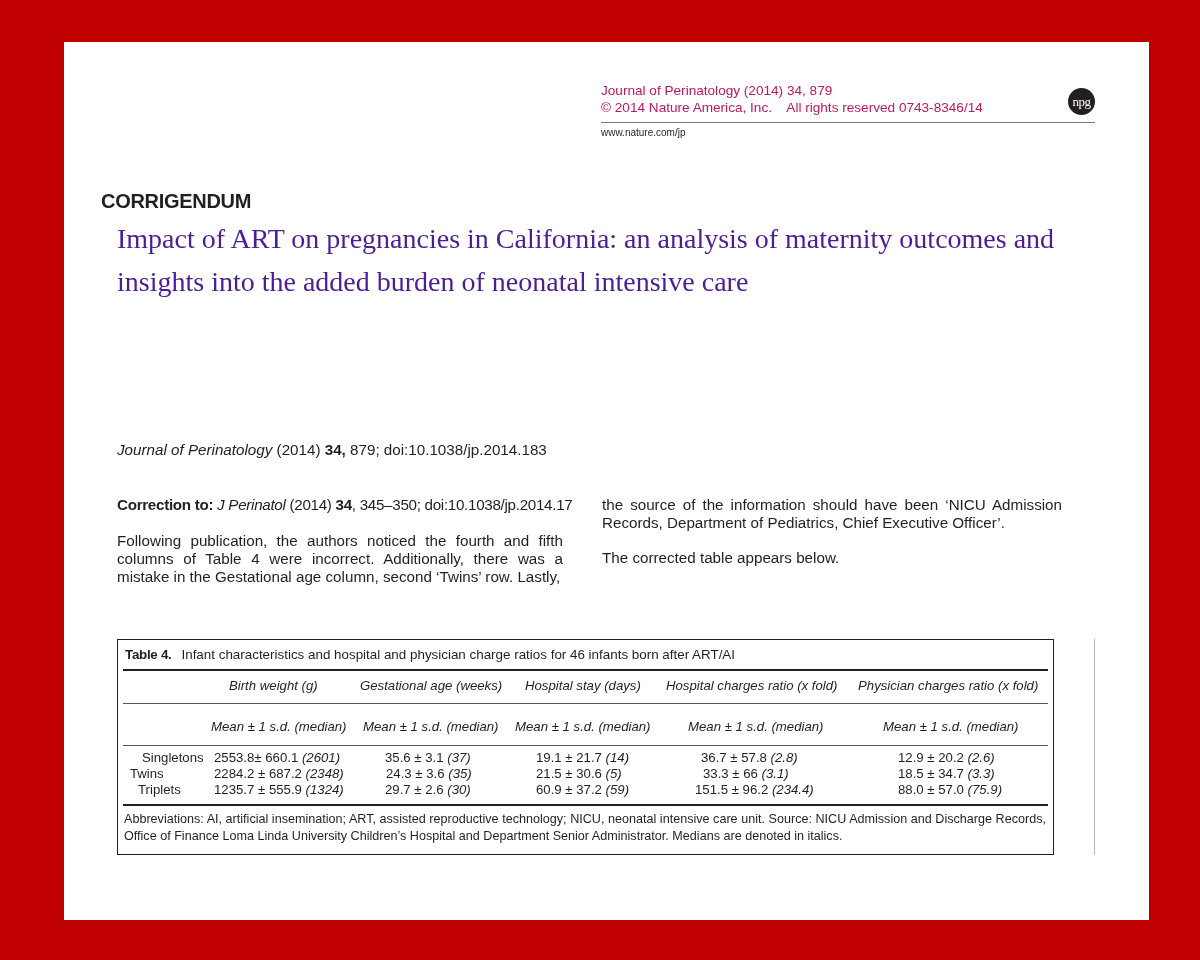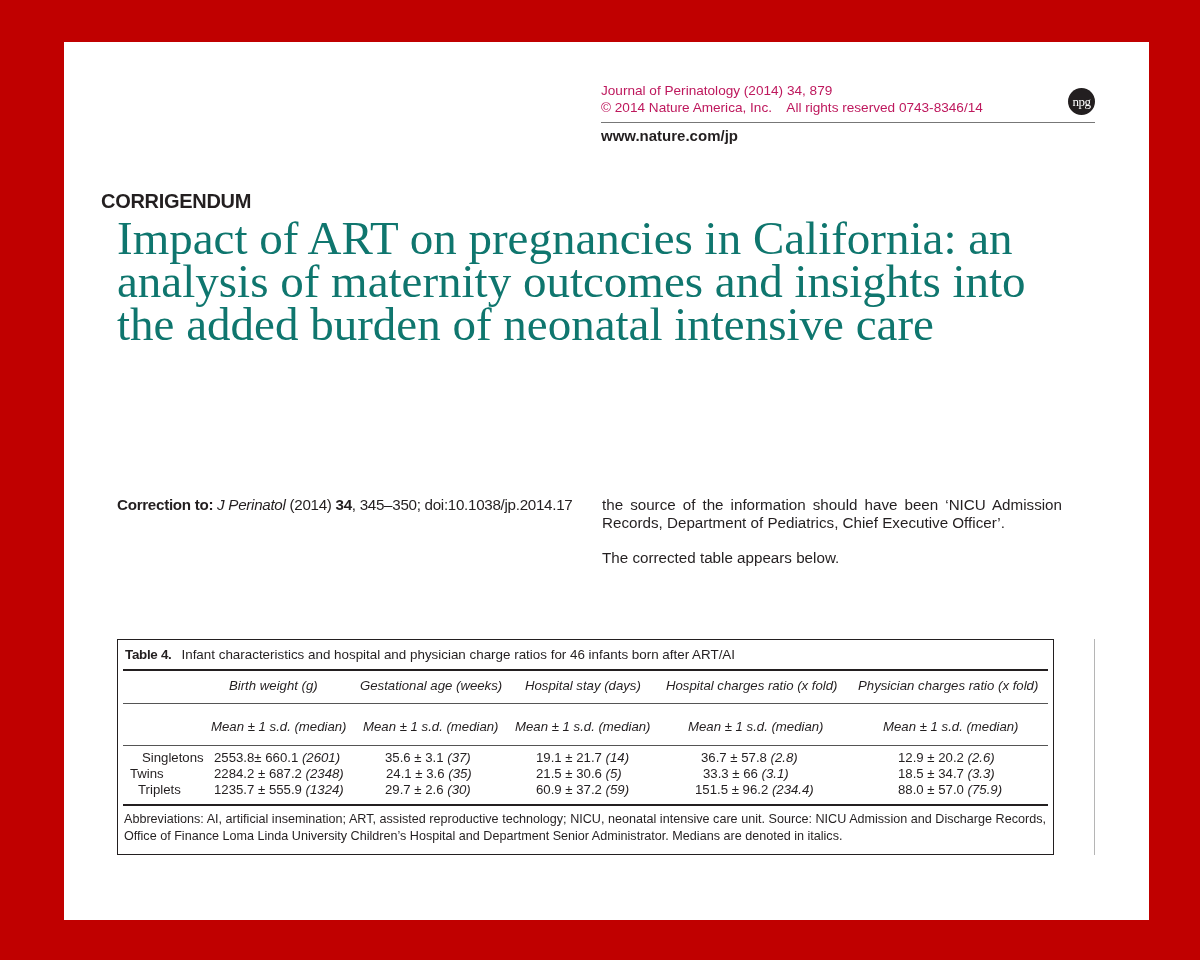--- a/index.html
+++ b/index.html
@@ -5,29 +5,29 @@
   html, body { margin:0; padding:0; }
   body {
     width:1200px; height:960px; background:#c00000; position:relative; overflow:hidden;
     font-family:"Liberation Sans", "DejaVu Sans", sans-serif; color:#231f20;
   }
   .page { position:absolute; left:64px; top:42px; width:1085px; height:878px; background:#ffffff; }
   .abs { position:absolute; white-space:nowrap; }
 
   .hdr-line { font-size:13.6px; line-height:17px; color:#be185d; }
   .hdr-rule { position:absolute; left:537px; top:80px; width:494px; height:0; border-top:1.5px solid #777; }
-  .hdr-url { font-weight:bold; font-size:15px; }
+  .hdr-url { font-weight:normal; font-size:10px; }
   .npg-logo {
     position:absolute; left:1004px; top:46px; width:27px; height:27px; border-radius:50%;
     background:#231f20; color:#fff; font-family:"Liberation Serif", serif; font-size:13px;
     display:flex; align-items:center; justify-content:center; letter-spacing:-0.5px; line-height:1;
   }
 
   .kicker { font-weight:bold; font-size:20px; letter-spacing:-0.3px; }
-  .title { font-family:"Liberation Serif", "DejaVu Serif", serif; font-size:47px; line-height:43px; color:#0f766e; white-space:normal; width:940px; }
+  .title { font-family:"Liberation Serif", "DejaVu Serif", serif; font-size:28px; line-height:43px; color:#4c1d95; white-space:normal; width:940px; }
   .authors { font-size:15.4px; letter-spacing:-0.1px; }
   .citation { font-size:15.2px; }
   .citation i { font-style:italic; }
 
   .body-text { font-size:15.2px; line-height:18px; white-space:normal; text-align:justify; text-align-last:left; }
   .col-left { left:53px; width:446px; }
   .col-right { left:538px; width:460px; }
 
   .table-box {
     position:absolute; left:53px; top:597px; width:935px; height:214px;
@@ -54,25 +54,29 @@
   <div class="abs hdr-line" style="left:537px; top:57px; white-space:pre;">© 2014 Nature America, Inc.    All rights reserved 0743-8346/14</div>
   <div class="hdr-rule"></div>
   <div class="abs hdr-url" style="left:537px; top:85px;">www.nature.com/jp</div>
   <div class="npg-logo">
       <span>npg</span>
     </div>
 
   <div class="abs kicker" style="left:37px; top:148px;">CORRIGENDUM</div>
   <div class="abs title" style="left:53px; top:175px;">Impact of ART on pregnancies in California: an analysis of maternity outcomes and insights into the added burden of neonatal intensive care</div>
 
+  <div class="abs citation" style="left:53px; top:399px;">
+    <i>Journal of Perinatology</i><span style="white-space:pre"> (2014) </span><b>34,</b><span> 879; doi:10.1038/jp.2014.183</span>
+  </div>
 
   <div class="abs citation" style="left:53px; top:454px; letter-spacing:-0.3px;">
     <b>Correction to:</b><i style="white-space:pre"> J Perinatol</i><span style="white-space:pre"> (2014) </span><b>34</b><span>, 345–350; doi:10.1038/jp.2014.17</span>
   </div>
 
+  <div class="abs body-text col-left" style="top:490px;">Following publication, the authors noticed the fourth and fifth columns of Table 4 were incorrect. Additionally, there was a mistake in the Gestational age column, second ‘Twins’ row. Lastly,</div>
   <div class="abs body-text col-right" style="top:454px;">the source of the information should have been ‘NICU Admission Records, Department of Pediatrics, Chief Executive Officer’.</div>
   <div class="abs body-text col-right" style="top:507px;">The corrected table appears below.</div>
 
   <div class="table-box">
     <div class="t-caption">
       <b>Table 4.</b><span>Infant characteristics and hospital and physician charge ratios for 46 infants born after ART/AI</span>
     </div>
     <div class="rule thick" style="top:29px;"></div>
 
     <div class="t-head" style="left:111px; top:38px;">Birth weight (g)</div>
@@ -95,21 +99,21 @@
     <div class="t-cell" style="left:12px; top:126px;">Twins</div>
     <div class="t-cell" style="left:20px; top:142px;">Triplets</div>
 
     <div class="t-cell" style="left:96px; top:110px;"><span>2553.8± 660.1</span> <i>(2601)</i></div>
     <div class="t-cell" style="left:267px; top:110px;"><span>35.6 ± 3.1</span> <i>(37)</i></div>
     <div class="t-cell" style="left:418px; top:110px;"><span>19.1 ± 21.7</span> <i>(14)</i></div>
     <div class="t-cell" style="left:583px; top:110px;"><span>36.7 ± 57.8</span> <i>(2.8)</i></div>
     <div class="t-cell" style="left:780px; top:110px;"><span>12.9 ± 20.2</span> <i>(2.6)</i></div>
 
     <div class="t-cell" style="left:96px; top:126px;"><span>2284.2 ± 687.2</span> <i>(2348)</i></div>
-    <div class="t-cell" style="left:268px; top:126px;"><span>24.1 ± 3.6</span> <i>(35)</i></div>
+    <div class="t-cell" style="left:268px; top:126px;"><span>24.3 ± 3.6</span> <i>(35)</i></div>
     <div class="t-cell" style="left:418px; top:126px;text-align:right;"><span>21.5 ± 30.6</span> <i>(5)</i></div>
     <div class="t-cell" style="left:585px; top:126px;"><span>33.3 ± 66</span> <i>(3.1)</i></div>
     <div class="t-cell" style="left:780px; top:126px;"><span>18.5 ± 34.7</span> <i>(3.3)</i></div>
 
     <div class="t-cell" style="left:96px; top:142px;"><span>1235.7 ± 555.9</span> <i>(1324)</i></div>
     <div class="t-cell" style="left:267px; top:142px;"><span>29.7 ± 2.6</span> <i>(30)</i></div>
     <div class="t-cell" style="left:418px; top:142px;"><span>60.9 ± 37.2</span> <i>(59)</i></div>
     <div class="t-cell" style="left:577px; top:142px;"><span>151.5 ± 96.2</span> <i>(234.4)</i></div>
     <div class="t-cell" style="left:780px; top:142px;"><span>88.0 ± 57.0</span> <i>(75.9)</i></div>
 

